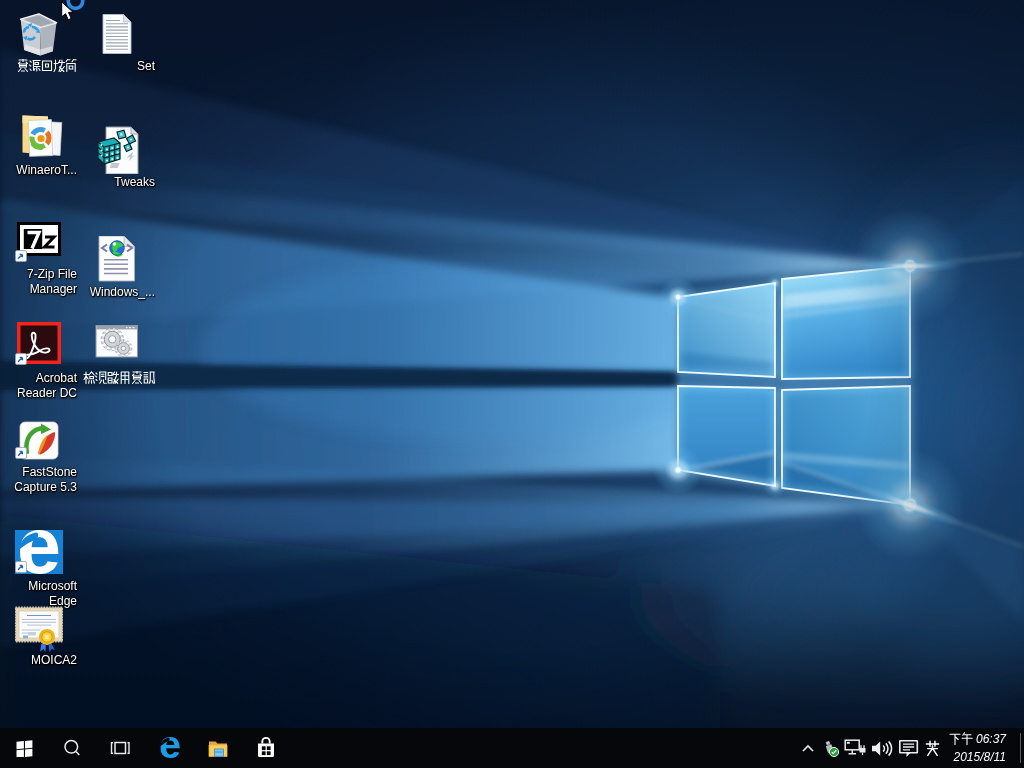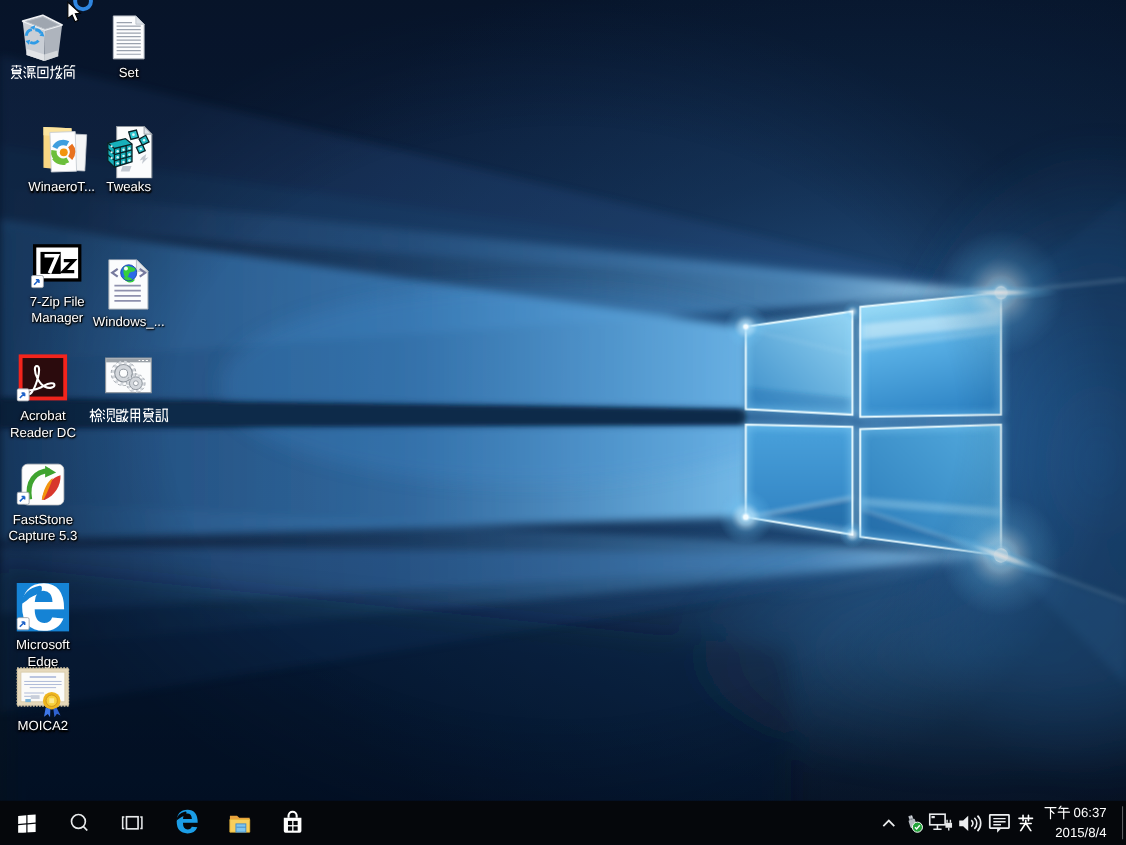--- a/index.html
+++ b/index.html
@@ -1,22 +1,22 @@
 <!DOCTYPE html>
 <html><head><meta charset="utf-8">
 <style>
 html,body{margin:0;padding:0;width:1024px;height:768px;overflow:hidden;background:#0a1830;font-family:"Liberation Sans",sans-serif;}
 #wall{position:absolute;left:0;top:0;}
-.ic{position:absolute;width:76px;text-align:center;color:#fff;font-size:12px;line-height:15px;text-shadow:1px 1px 1px #000,0 0 3px #000,0 1px 2px #000;}
+.ic{position:absolute;width:76px;text-align:right;color:#fff;font-size:12px;line-height:15px;text-shadow:1px 1px 1px #000,0 0 3px #000,0 1px 2px #000;}
 .ic .g{display:block;margin:0 auto 1px auto;}
 .ic svg text{text-shadow:none;}
 .cj{vertical-align:-2px;margin:0;}
 #bar{position:absolute;left:0;top:728px;width:1024px;height:40px;background:#05070b;}
 .tb{position:absolute;top:728px;height:40px;display:flex;align-items:center;justify-content:center;}
-#clock{position:absolute;right:18px;top:730px;width:80px;text-align:right;color:#fff;font-size:12px;line-height:18px;}
+#clock{position:absolute;right:18px;top:730px;width:80px;text-align:right;color:#fff;font-size:12px;line-height:18px;font-style:italic;}
 </style></head>
 <body>
 <svg id="wall" width="1024" height="768" viewBox="0 0 1024 768">
 <defs>
 <linearGradient id="bgv" x1="0" y1="0" x2="0" y2="1">
 <stop offset="0" stop-color="#0a1a33"></stop>
         <stop offset="0.35" stop-color="#0e2241"></stop>
 <stop offset="0.62" stop-color="#0d203e"></stop>
         <stop offset="0.85" stop-color="#091527"></stop>
 <stop offset="1" stop-color="#070f1f"></stop>
@@ -248,34 +248,34 @@
         <use href="#k5"></use>
       </svg></div>
   </div>
 <div class="ic" style="left:79px;top:10px"><svg class="g" width="48" height="48">
 <path d="M10,4.5 H30.5 L38,12 V43.5 H10 Z" fill="#fcfdfe" stroke="#b6bcc5" stroke-width="0.9"></path>
 <path d="M30.5,4.5 V12 H38 Z" fill="#dde2e8" stroke="#b6bcc5" stroke-width="0.7"></path>
 <g stroke="#9aa2ae" stroke-width="1.1">
 <path d="M13,10.5 H27 M13,13.7 H35 M13,16.9 H35 M13,20.1 H35 M13,23.3 H35 M13,26.5 H35 M13,29.7 H35 M13,32.9 H35 M13,36.1 H35 M13,39.3 H35"></path>
       </g>
 </svg>Set</div>
-<div class="ic" style="left:18px;top:114px"><svg class="g" width="48" height="48">
+<div class="ic" style="left:1px;top:114px"><svg class="g" width="48" height="48">
 <path d="M7.5,1.5 L33,2.5 L33,8 L23,7.5 L23,40 L7.5,38.5 Z" fill="#f9d783"></path>
 <path d="M7.5,1.5 L33,2.5 L33,8 L22,7.5 L22,10 L7.5,9 Z" fill="#fce49e"></path>
 <rect x="28" y="8" width="18" height="33" fill="#f4f5f6" stroke="#c0c5cc" stroke-width="0.7" transform="rotate(3 37 24)"></rect>
 <rect x="14" y="6" width="23" height="36" fill="#fdfdfe" stroke="#c6cbd2" stroke-width="0.8" transform="rotate(-2 25 24)"></rect>
 <g transform="translate(25.5,24)">
 <path d="M-7.7,-3.6 A8.5,8.5 0 0 1 4.2,-7.4" fill="none" stroke="#3f9ede" stroke-width="5"></path>
 <path d="M6.3,-5.7 A8.5,8.5 0 0 1 6.3,5.7" fill="none" stroke="#e8711e" stroke-width="5"></path>
 <path d="M4.2,7.4 A8.5,8.5 0 0 1 -8.4,-1.3" fill="none" stroke="#6cbf3c" stroke-width="5"></path>
 <circle cx="0.5" cy="0.5" r="3.6" fill="#f2950e"></circle>
 <path d="M-9,6 q4,5.5 11,4.5" fill="none" stroke="#6cbf3c" stroke-width="2.6"></path>
 </g>
 </svg>WinaeroT...</div>
-<div class="ic" style="left:79px;top:114px"><svg class="g" width="48" height="48">
+<div class="ic" style="left:79px;top:126px"><svg class="g" width="48" height="48">
 <path d="M17,1 H42 L49,8 V48 H17 Z" fill="#fbfcfd" stroke="#8f969e" stroke-width="1" transform="translate(-4,0)"></path>
 <path d="M38,1 V8 H45 Z" fill="#dde2e8" stroke="#8f969e" stroke-width="0.8"></path>
 <g fill="#c3c9d1">
         <path d="M36,29 l4,-3 l-1,4 l3,-1 l-6,6 l1,-4 l-3,1 Z"></path>
         <rect x="32" y="37" width="8" height="5" transform="skewX(-20)"></rect>
       </g>
 <g stroke="#0a2226" stroke-width="1.2">
 <polygon points="5,16 21,12 27,17 27,33 11,38 5,32" fill="#17b0ba"></polygon>
 <path d="M5,16 L11,21 L11,38 M11,21 L27,17 M5,21.3 L11,26.3 M5,26.7 L11,31.7 M11,26.6 L27,22.3 M11,32.2 L27,27.7 M16.3,19.7 V36.5 M21.7,18.4 V35" fill="none"></path>
 <polygon points="24,6 31,4.2 33,11 26,12.8" fill="#2ec6cf"></polygon>
@@ -293,21 +293,21 @@
         <circle cx="19.3" cy="27.7" r="1.1"></circle>
         <circle cx="19.3" cy="33.2" r="1.1"></circle>
         <circle cx="24.6" cy="20.9" r="1.1"></circle>
         <circle cx="24.6" cy="26.4" r="1.1"></circle>
         <circle cx="24.6" cy="31.9" r="1.1"></circle>
         <circle cx="28.3" cy="8.4" r="1.2"></circle>
         <circle cx="38" cy="13.5" r="1.1"></circle>
         <circle cx="35" cy="21.5" r="1.1"></circle>
       </g>
 </svg>Tweaks</div>
-<div class="ic" style="left:14px;top:218px"><svg class="g" width="48" height="48">
+<div class="ic" style="left:1px;top:218px"><svg class="g" width="48" height="48">
 <rect x="2" y="4" width="44" height="34" fill="#000"></rect>
 <rect x="5" y="7" width="38" height="28" fill="#fff"></rect>
 <rect x="8.8" y="11" width="18.4" height="20" fill="#000"></rect>
 <path d="M12.5,14.5 H24 L17,30.5" stroke="#fff" stroke-width="3.4" fill="none"></path>
 <path d="M30,19 H39 L29.5,29 H39.5" stroke="#000" stroke-width="3" fill="none"></path>
 <use href="#sc" x="0" y="32"></use>
 </svg>7-Zip File<br>Manager</div>
 <div class="ic" style="left:79px;top:236px"><svg class="g" width="48" height="48">
 <path d="M6,0 H31 L41.5,10.5 V45 H6 Z" fill="#fbfcfd" stroke="#a9afb8" stroke-width="0.9"></path>
 <path d="M31,0 V10.5 H41.5 Z" fill="#e4e8ec" stroke="#a9afb8" stroke-width="0.7"></path>
@@ -490,19 +490,19 @@
     <svg width="15" height="16" viewBox="0 0 12 13" stroke="#fff" stroke-width="1.2">
       <use href="#k11"></use>
     </svg>
   </div>
 <div id="clock">
 <div><svg class="cj" width="12" height="13" viewBox="0 0 12 13" stroke="#fff" stroke-width="1.1">
         <use href="#k12"></use>
       </svg><svg class="cj" width="12" height="13" viewBox="0 0 12 13" stroke="#fff" stroke-width="1.1">
         <use href="#k13"></use>
       </svg> 06:37</div>
-<div>2015/8/4</div>
+<div>2015/8/11</div>
 </div>
 <div style="position:absolute;left:1020px;top:733px;width:1px;height:30px;background:rgba(255,255,255,0.35)"></div>
 <svg style="position:absolute;left:55px;top:0" width="42" height="34" viewBox="0 0 42 34">
 <circle cx="20.5" cy="1.2" r="7.2" stroke="#2f86e0" stroke-width="3.6" fill="none"></circle>
 <path d="M6.7,2 L6.7,16.8 L10.6,13.7 L13.2,19.8 L16.2,18.4 L13.5,12.5 L18,12.1 Z" fill="#fff" stroke="#000" stroke-width="1"></path>
 </svg>
 
 </body></html>

